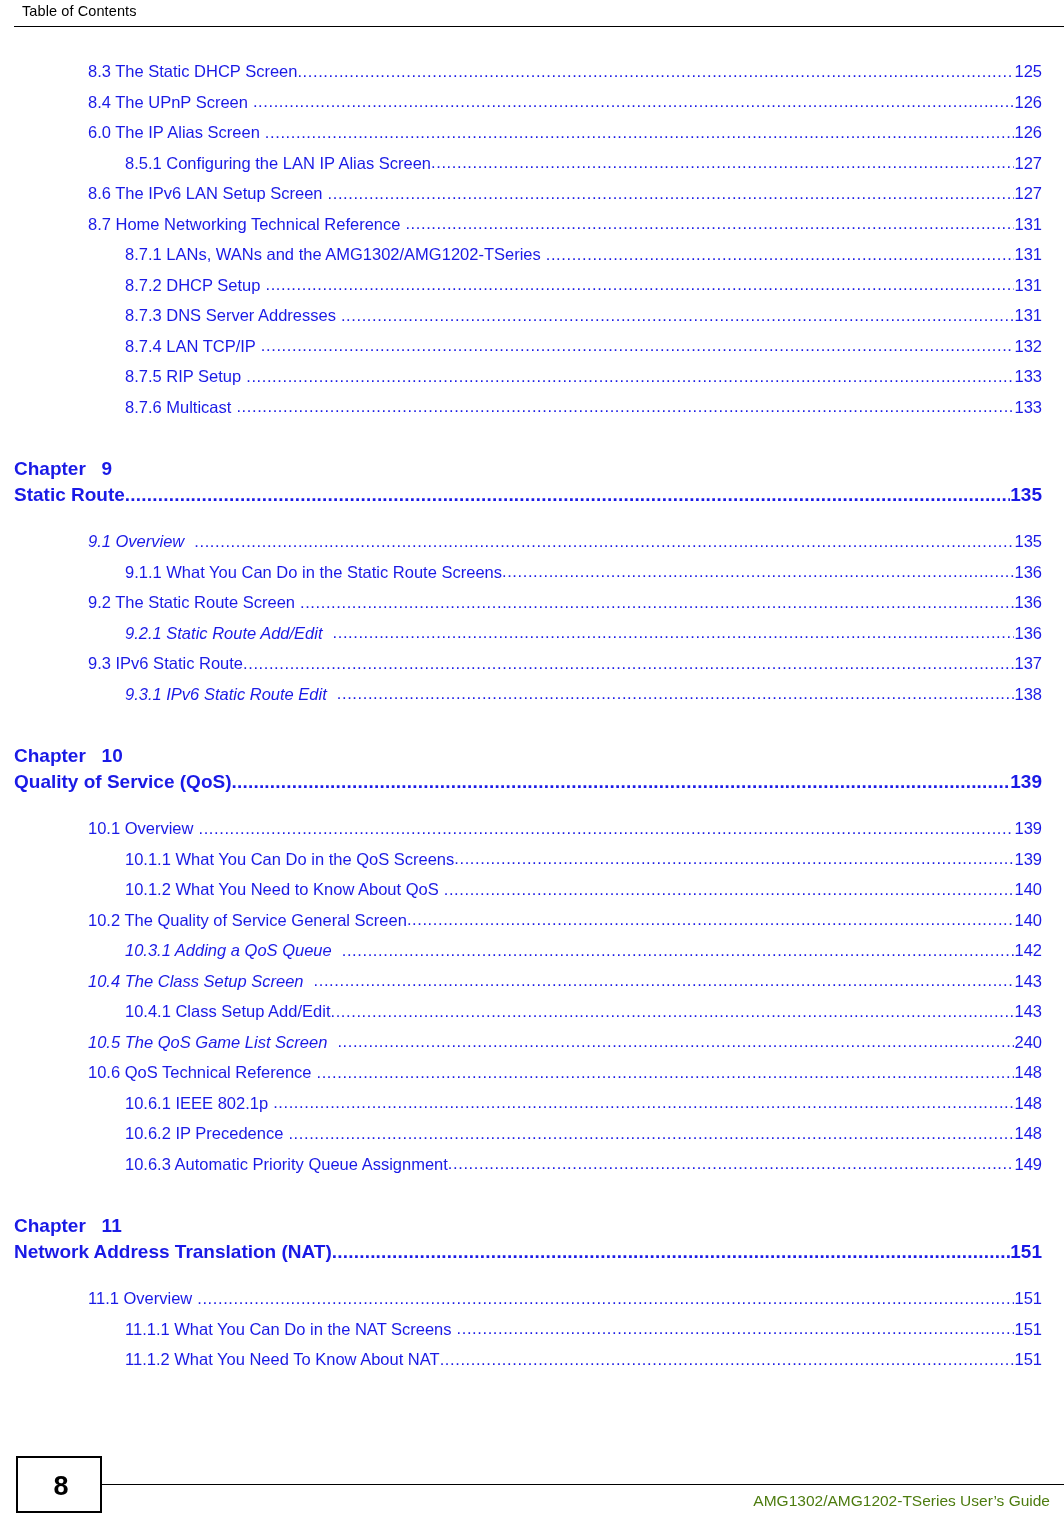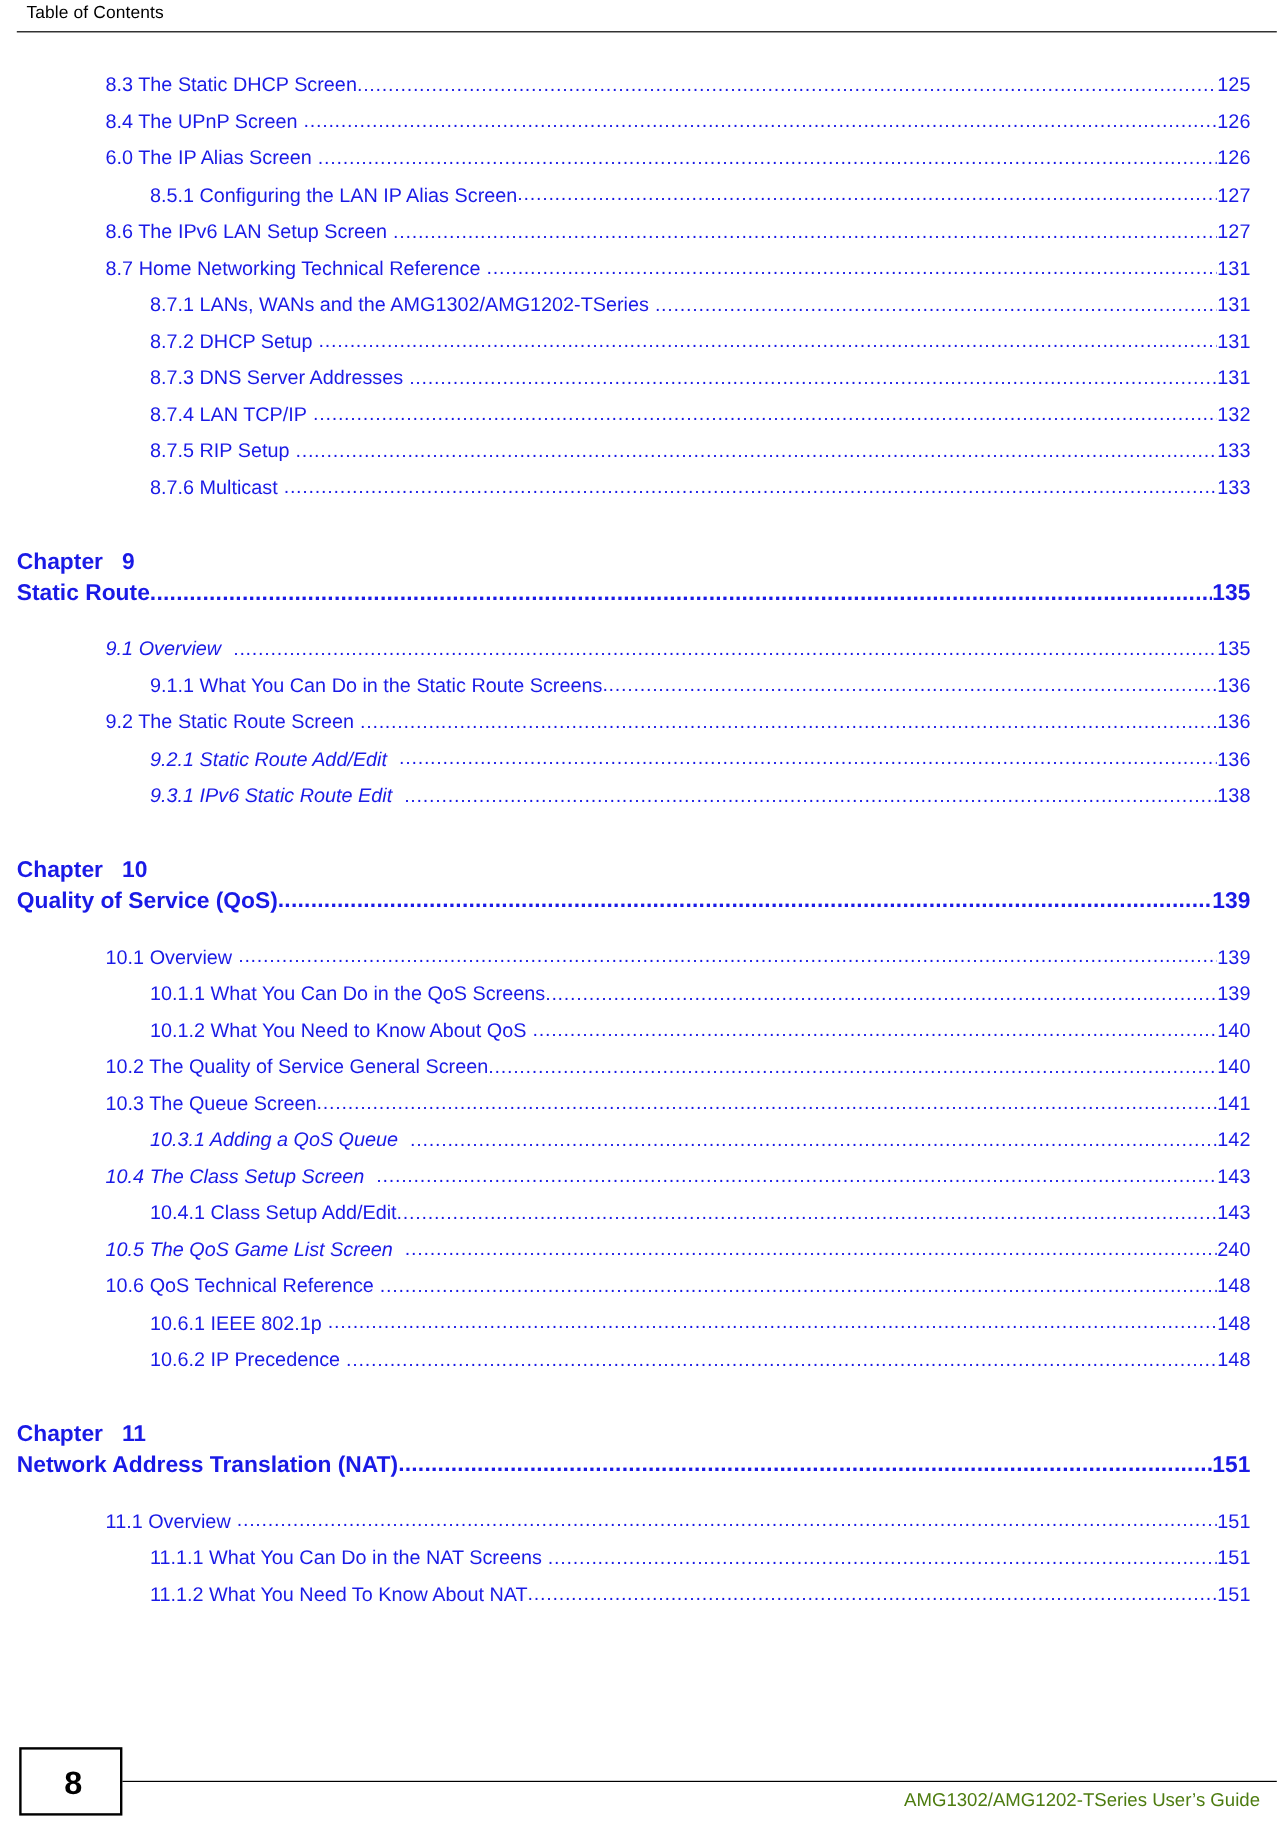--- a/index.html
+++ b/index.html
@@ -260,20 +260,25 @@
     <div class="entry lvl1">
       <span class="label gap1">9.2 The Static Route Screen</span>
       <span class="leader"></span>
       <span class="page">136</span>
     </div>
     <div class="entry lvl2">
       <span class="label gap2">9.2.1 Static Route Add/Edit</span>
       <span class="leader"></span>
       <span class="page">136</span>
     </div>
+    <div class="entry lvl1">
+      <span class="label">9.3 IPv6 Static Route</span>
+      <span class="leader"></span>
+      <span class="page">137</span>
+    </div>
     <div class="entry lvl2">
       <span class="label gap2">9.3.1 IPv6 Static Route Edit</span>
       <span class="leader"></span>
       <span class="page">138</span>
     </div>
     <div class="spacer-lg"></div>
     <div class="chapter-head">Chapter   10</div>
     <div class="entry chap-title">
       <span class="label">Quality of Service (QoS)</span>
       <span class="leader"></span>
@@ -293,25 +298,20 @@
     <div class="entry lvl2">
       <span class="label gap1">10.1.2 What You Need to Know About QoS</span>
       <span class="leader"></span>
       <span class="page">140</span>
     </div>
     <div class="entry lvl1">
       <span class="label">10.2 The Quality of Service General Screen</span>
       <span class="leader"></span>
       <span class="page">140</span>
     </div>
-    <div class="entry lvl1">
-      <span class="label">10.3 The Queue Screen</span>
-      <span class="leader"></span>
-      <span class="page">141</span>
-    </div>
     <div class="entry lvl2">
       <span class="label gap2">10.3.1 Adding a QoS Queue</span>
       <span class="leader"></span>
       <span class="page">142</span>
     </div>
     <div class="entry lvl1">
       <span class="label gap2">10.4 The Class Setup Screen</span>
       <span class="leader"></span>
       <span class="page">143</span>
     </div>
@@ -332,20 +332,25 @@
     </div>
     <div class="entry lvl2">
       <span class="label gap1">10.6.1 IEEE 802.1p</span>
       <span class="leader"></span>
       <span class="page">148</span>
     </div>
     <div class="entry lvl2">
       <span class="label gap1">10.6.2 IP Precedence</span>
       <span class="leader"></span>
       <span class="page">148</span>
+    </div>
+    <div class="entry lvl2">
+      <span class="label">10.6.3 Automatic Priority Queue Assignment</span>
+      <span class="leader"></span>
+      <span class="page">149</span>
     </div>
     <div class="spacer-lg"></div>
     <div class="chapter-head">Chapter   11</div>
     <div class="entry chap-title">
       <span class="label">Network Address Translation (NAT)</span>
       <span class="leader"></span>
       <span class="page">151</span>
     </div>
     <div class="spacer-md"></div>
     <div class="entry lvl1">

